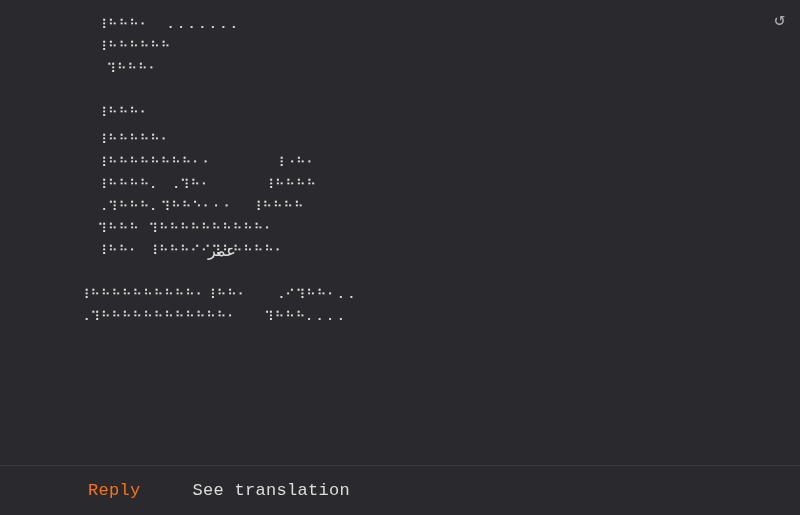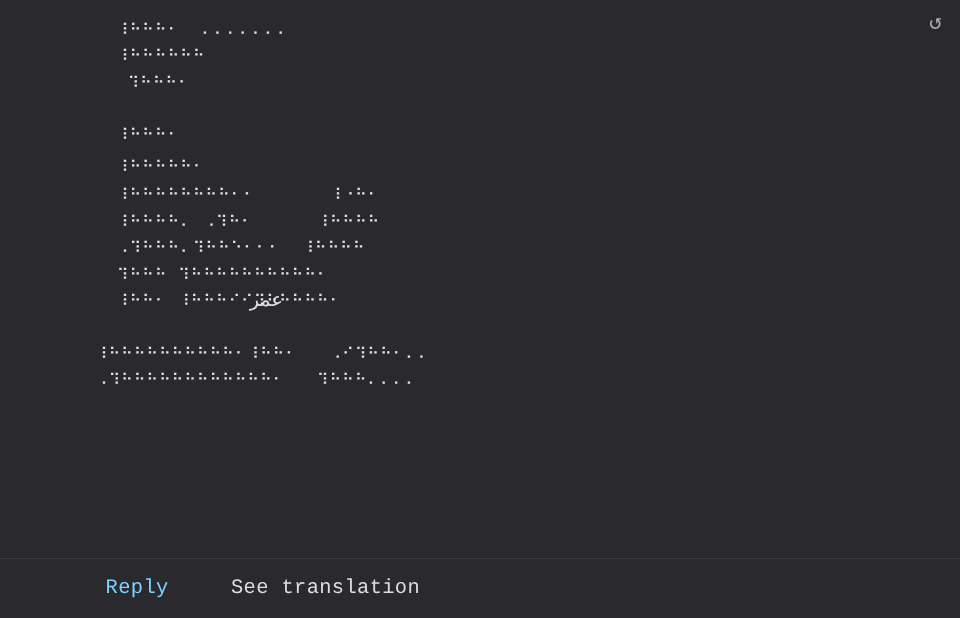--- a/index.html
+++ b/index.html
@@ -66,21 +66,21 @@
       height: 50px;
       display: flex;
       align-items: center;
       padding: 0 80px;
       gap: 8px;
       border-top: 1px solid #3a3a3e;
       flex-shrink: 0;
     }
 
     .reply-btn {
-      color: #7dd3fc;
+      color: #f97316;
       font-size: 17px;
       font-weight: 500;
       background: none;
       border: none;
       cursor: pointer;
       padding: 5px 8px;
       font-family: inherit;
       letter-spacing: 0.3px;
     }
 

